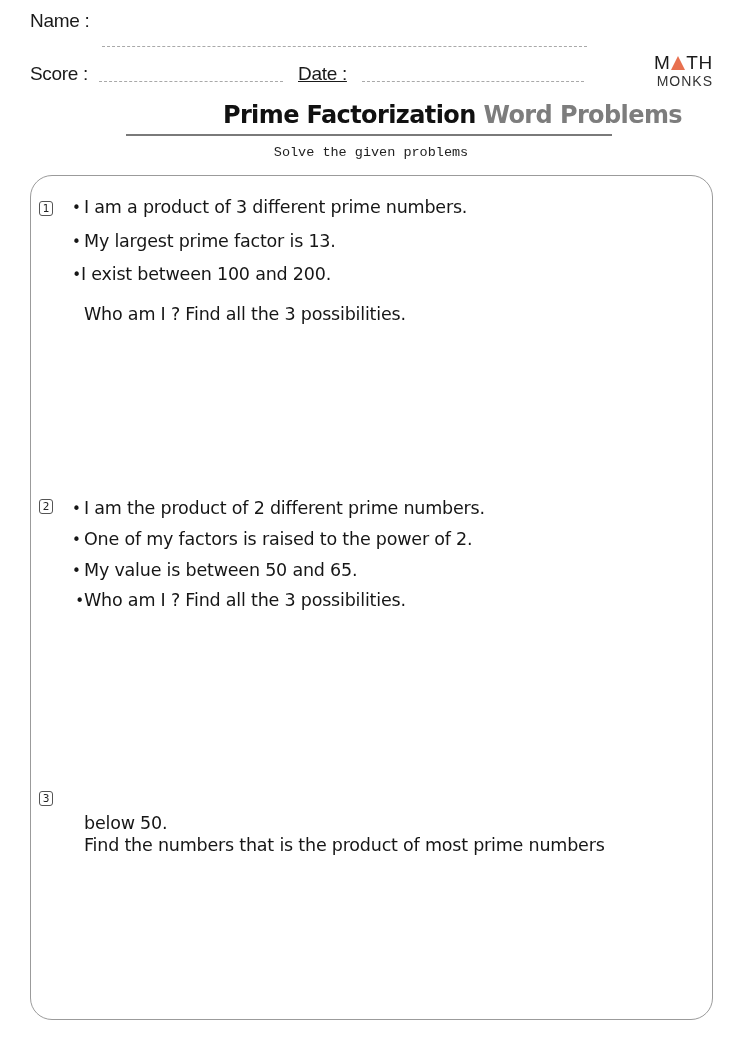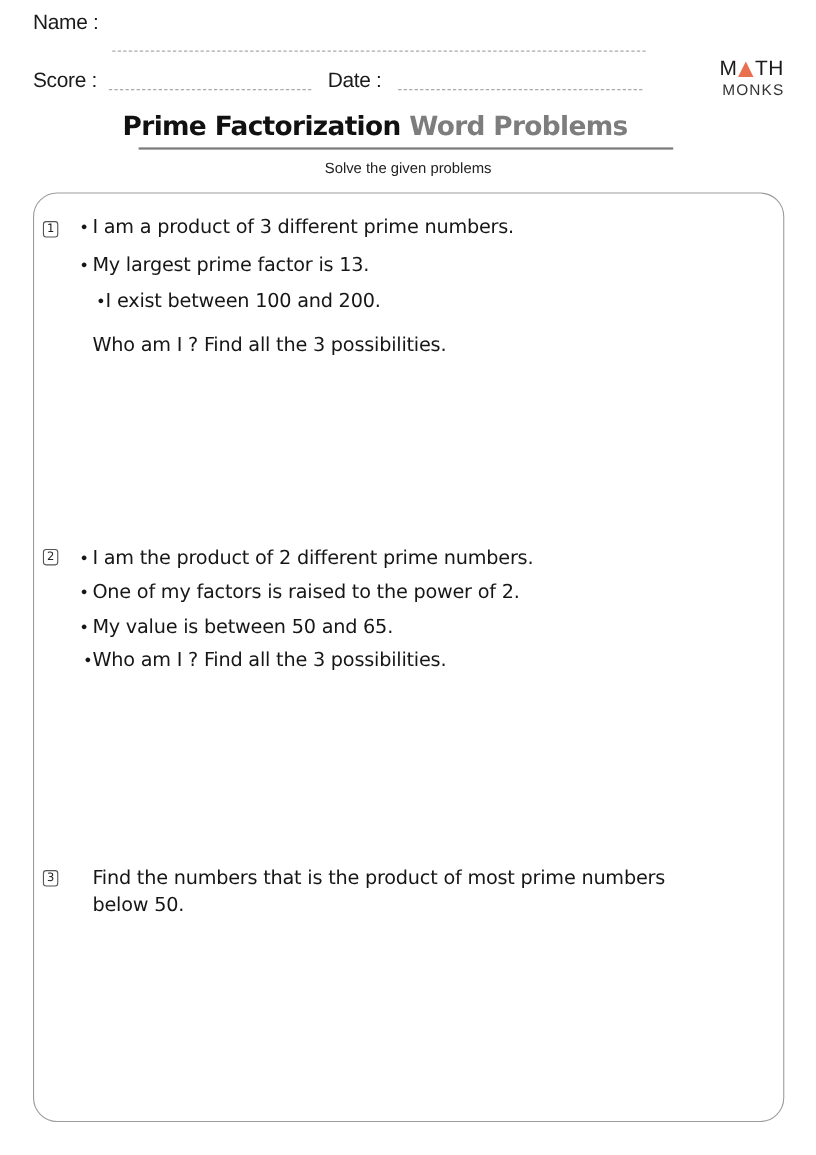--- a/index.html
+++ b/index.html
@@ -7,43 +7,43 @@
     body { position: relative; font-family: "Liberation Sans", sans-serif; color: #111; }
 
     .label { position: absolute; font-family: "Liberation Sans", sans-serif; font-size: 19px; color: #1a1a1a; letter-spacing: -0.3px; }
     .dash { position: absolute; height: 0; border-top: 1.5px dashed #a9a9a9; }
 
     .logo { position: absolute; left: 654px; top: 53px; width: 60px; height: 30px; }
     .logo .word { font-family: "Liberation Sans", sans-serif; font-size: 19px; color: #1a1a1a; letter-spacing: 0.5px; line-height: 19px; display: flex; align-items: flex-end; }
     .logo .tri { display: inline-block; width: 0; height: 0; border-left: 7px solid transparent; border-right: 7px solid transparent; border-bottom: 14px solid #e8704f; margin: 0 1px 2px 1px; }
     .logo .sub { font-size: 14px; color: #333; letter-spacing: 1px; text-align: right; margin-top: 1px; padding-right: 1px; }
 
-    .title { position: absolute; left: 0; width: 682px; top: 101px; text-align: center; font-family: "DejaVu Sans", sans-serif; font-weight: bold; font-size: 24px; letter-spacing: -0.6px; white-space: nowrap; }
+    .title { position: absolute; left: 0; width: 682px; top: 101px; text-align: right; font-family: "DejaVu Sans", sans-serif; font-weight: bold; font-size: 24px; letter-spacing: -0.6px; white-space: nowrap; }
     .title .t1 { color: #111; }
     .title .t2 { color: #7d7d7d; }
     .title-rule { position: absolute; left: 126px; width: 486px; top: 134px; height: 2px; background: #7a7a7a; }
-    .subtitle { position: absolute; left: 0; width: 742px; top: 145px; text-align: center; font-family: Liberation Sans, sans-serif; font-size: 13.5px; color: #222; }
+    .subtitle { position: absolute; left: 0; width: 742px; top: 145px; text-align: center; font-family: Liberation Mono, monospace; font-size: 13.5px; color: #222; }
 
     .box { position: absolute; left: 30px; top: 175px; width: 683px; height: 845px; border: 1.5px solid #9b9b9b; border-radius: 22px; }
 
     .badge { position: absolute; width: 14px; height: 15px; border: 1px solid #555; border-radius: 3px; font-family: "DejaVu Sans", sans-serif; font-size: 10.5px; line-height: 13px; text-align: center; color: #222; }
 
     .line { position: absolute; font-family: "DejaVu Sans", sans-serif; font-size: 17.5px; color: #161616; white-space: nowrap; letter-spacing: -0.2px; }
     .line .bullet { display: inline-block; width: 12px; font-size: 15px; }
   </style>
 </head>
 <body>
 
 <div class="label" style="left:30px; top:10px;">Name :</div>
 <div class="dash" style="left:102px; top:46px; width:485px;"></div>
 
 <div class="label" style="left:30px; top:63px;">Score :</div>
 <div class="dash" style="left:99px; top:81px; width:184px;"></div>
 
-<div class="label" style="left:298px; top:63px;">Date :</div>
+<div class="label" style="left:298px; top:63px;text-decoration:underline;">Date :</div>
 <div class="dash" style="left:362px; top:81px; width:222px;"></div>
 
 <div class="logo">
   <div class="word">
     <span>M</span>
       <span class="tri"></span>
       <span>TH</span>
   </div>
   <div class="sub">MONKS</div>
 </div>
@@ -53,27 +53,27 @@
   <span class="t2">Word Problems</span>
 </div>
 <div class="title-rule"></div>
 <div class="subtitle">Solve the given problems</div>
 
 <div class="box"></div>
 
 <div class="badge" style="left:39px; top:201px;">1</div>
 <div class="line" style="left:72px; top:197px;"><span class="bullet">•</span><span>I am a product of 3 different prime numbers.</span></div>
 <div class="line" style="left:72px; top:231px;"><span class="bullet">•</span><span>My largest prime factor is 13.</span></div>
-<div class="line" style="left:84px; top:264px;text-align:right;"><span class="bullet">•</span><span>I exist between 100 and 200.</span></div>
+<div class="line" style="left:69px; top:264px;text-align:right;"><span class="bullet">•</span><span>I exist between 100 and 200.</span></div>
 <div class="line" style="left:84px; top:304px;">Who am I ? Find all the 3 possibilities.</div>
 <div style="position:absolute; left:60px; top:335px; width:640px; height:150px;"></div>
 
 <div class="badge" style="left:39px; top:499px;">2</div>
 <div class="line" style="left:72px; top:498px;"><span class="bullet">•</span><span>I am the product of 2 different prime numbers.</span></div>
 <div class="line" style="left:72px; top:529px;"><span class="bullet">•</span><span>One of my factors is raised to the power of 2.</span></div>
 <div class="line" style="left:72px; top:560px;"><span class="bullet">•</span><span>My value is between 50 and 65.</span></div>
 <div class="line" style="left:72px; top:590px;text-align:right;"><span class="bullet">•</span><span>Who am I ? Find all the 3 possibilities.</span></div>
 <div style="position:absolute; left:60px; top:620px; width:640px; height:160px;"></div>
 
 <div class="badge" style="left:39px; top:791px;">3</div>
-<div class="line" style="left:84px; top:789px;text-align:center;">Find the numbers that is the product of most prime numbers</div>
+<div class="line" style="left:84px; top:835px;text-align:center;">Find the numbers that is the product of most prime numbers</div>
 <div class="line" style="left:84px; top:813px;text-align:right;">below 50.</div>
 <div style="position:absolute; left:60px; top:845px; width:640px; height:165px;"></div>
 
 </body></html>

